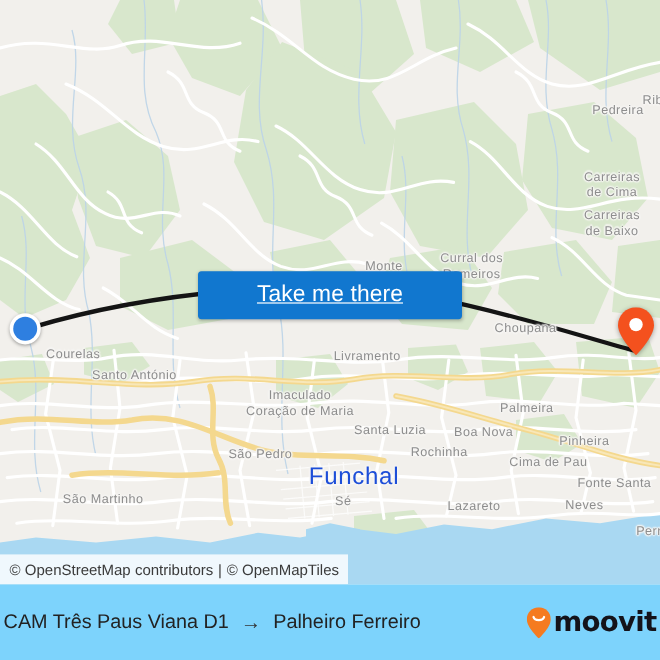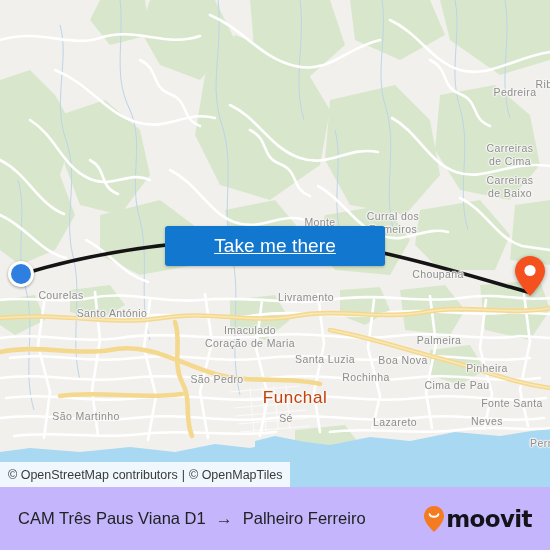--- a/index.html
+++ b/index.html
@@ -23,21 +23,21 @@
     font-size:10.5px;
     letter-spacing:.4px;
     white-space:nowrap;
     transform:translate(-50%,-50%);
     text-shadow:
       0 0 2px #f7f6f4, 0 0 2px #f7f6f4, 0 0 3px #f7f6f4,
       1px 0 1px #f7f6f4, -1px 0 1px #f7f6f4, 0 1px 1px #f7f6f4, 0 -1px 1px #f7f6f4;
     pointer-events:none;
   }
   .maplabel.two{line-height:12.5px;text-align:center;white-space:pre-line;}
-  .maplabel.city{font-size:17px;color:#c2410c;letter-spacing:.6px;}
+  .maplabel.city{font-size:20px;color:#1d4ed8;letter-spacing:.6px;}
 
   
   #origin-marker{
     position:absolute;width:26px;height:26px;border-radius:50%;
     background:#ffffff;
     box-shadow:0 1px 3px rgba(0,0,0,.35);
     transform:translate(-50%,-50%);
   }
   #origin-marker i{
     position:absolute;left:3px;top:3px;width:20px;height:20px;border-radius:50%;
@@ -66,22 +66,22 @@
     background:rgba(255,255,255,.82);
     display:flex;align-items:center;
     padding:0 8px;box-sizing:border-box;
   }
   #attribution span{font-size:12.5px;color:#3a3a3a;white-space:nowrap;}
   #attribution .sep{margin:0 4px;color:#3a3a3a;}
 
   
   #footer{
     position:absolute;left:0;top:487px;width:550px;height:63px;
-    background:#c4b5fd;display:flex;align-items:center;
-    box-sizing:border-box;padding:0 18px;
+    background:#7dd3fc;display:flex;align-items:center;
+    box-sizing:border-box;padding:0 3px;
   }
   #route-title{display:flex;align-items:center;gap:10px;flex:1;}
   #route-title .stop{font-size:16.5px;color:#222;white-space:nowrap;}
   #route-title .arrow{font-size:17px;color:#333;line-height:1;}
   #moovit-logo{display:flex;align-items:center;gap:2px;}
   #moovit-logo .word{
     font-size:23px;font-weight:bold;color:#14131a;letter-spacing:-.6px;
     font-family:"DejaVu Sans", sans-serif;
   }
 </style>

